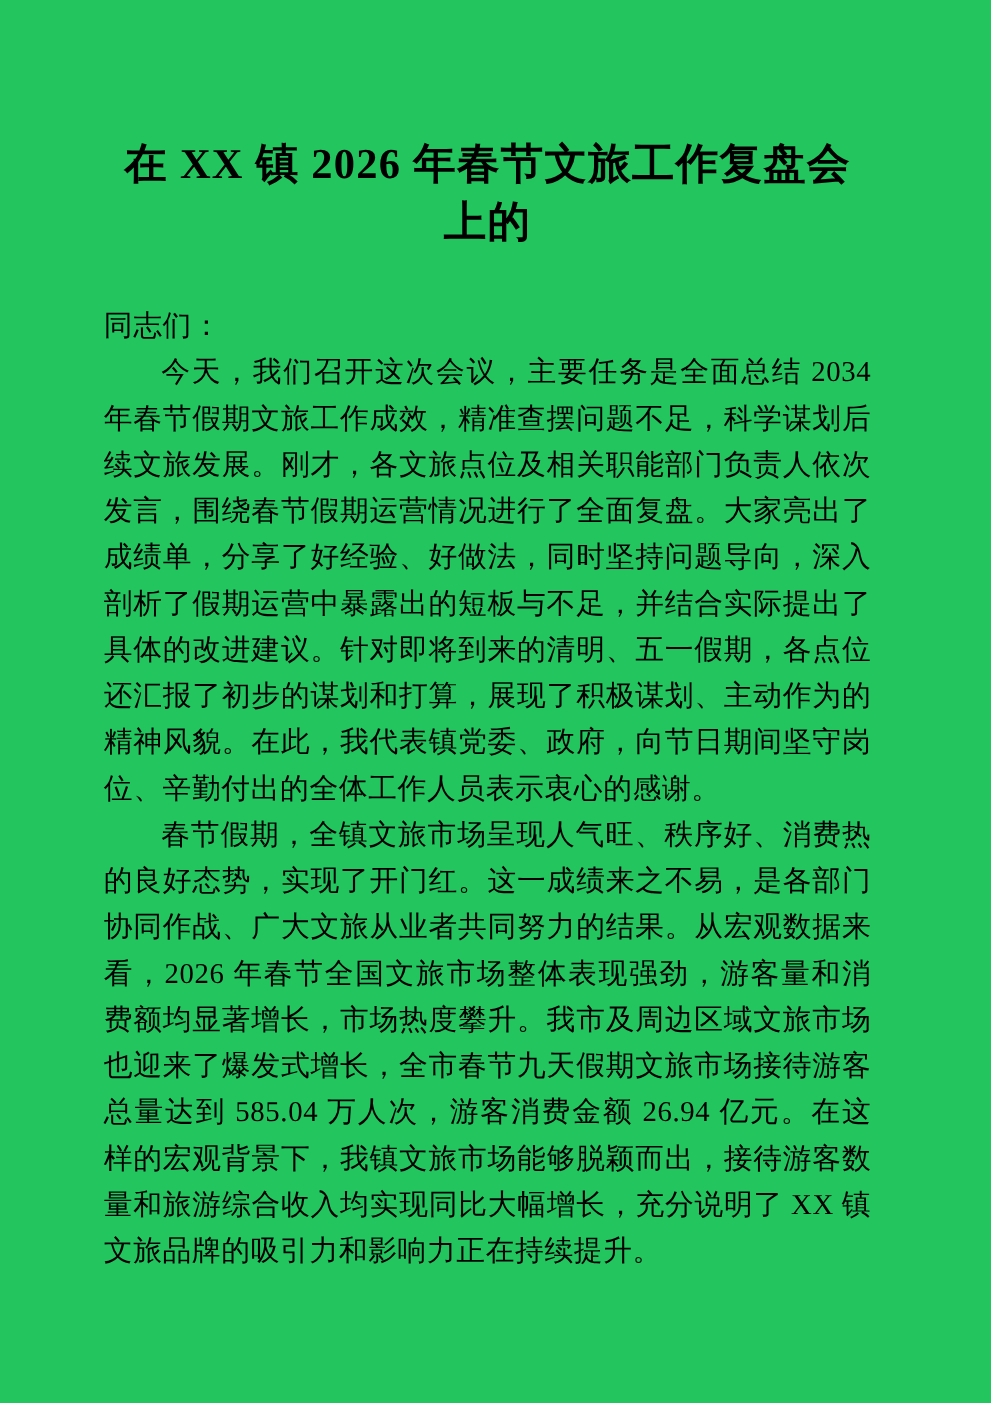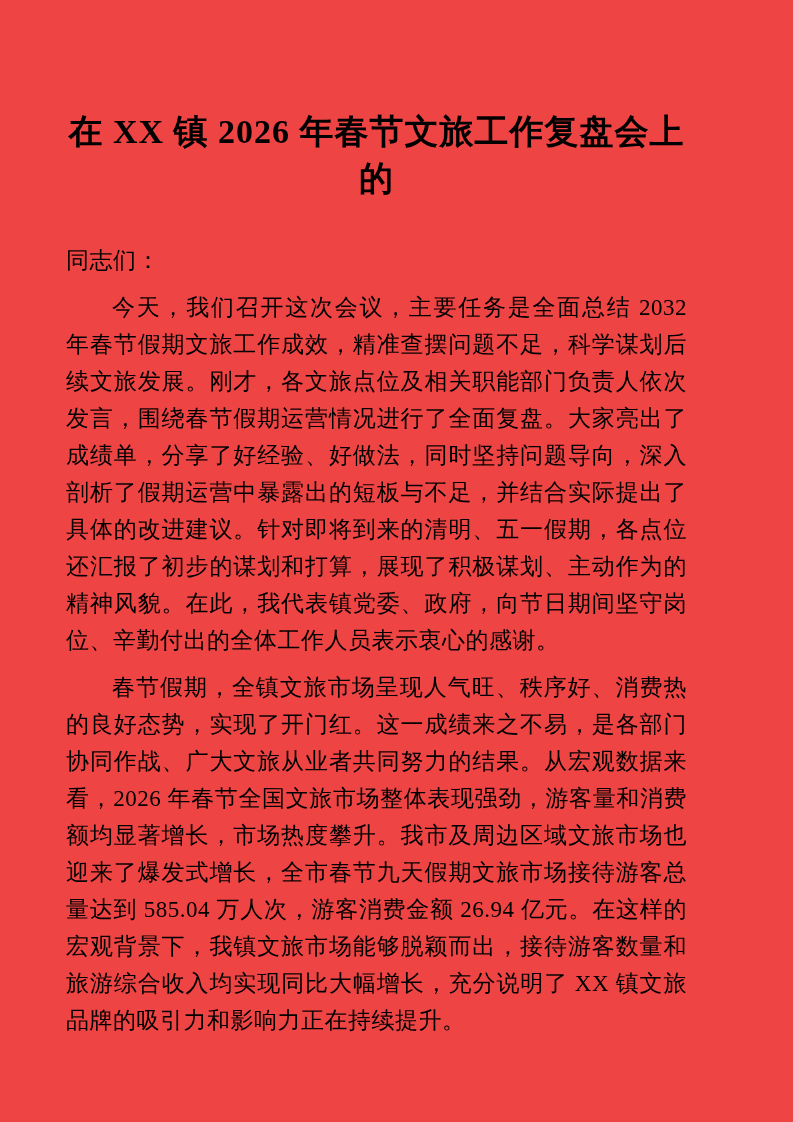--- a/index.html
+++ b/index.html
@@ -4,44 +4,44 @@
 <style>
   html, body {
     margin: 0;
     padding: 0;
     background: #ffffff;
   }
   .page {
     position: relative;
     width: 793px;
     height: 1122px;
-    background: #ef4444;
+    background: #22c55e;
     box-sizing: border-box;
-    padding: 108px 96px 0 56px;
+    padding: 108px 96px 0 83px;
     overflow: hidden;
     font-family: "Liberation Serif", "DejaVu Serif", serif;
     color: #000000;
   }
   .doc-title {
     margin: 0;
     font-size: 34px;
     line-height: 47px;
     font-weight: 700;
     text-align: center;
     letter-spacing: 1px;
     color: #000000;
   }
   .title-line {
     display: block;
   }
   .doc-body {
     margin-top: 40px;
   }
   .doc-body p {
-    margin: 10px;
+    margin: 0;
     font-size: 23px;
     line-height: 37px;
     text-align: justify;
     letter-spacing: 0.5px;
     color: #000000;
   }
   .doc-body p.indented {
     text-indent: 2em;
   }
 </style>
@@ -50,18 +50,18 @@
 
 <div class="page">
 
   <h1 class="doc-title">
     <span class="title-line">在 XX 镇 2026 年春节文旅工作复盘会上的</span>
   </h1>
 
   <div class="doc-body">
     <p class="salutation">同志们：</p>
 
-    <p class="indented">今天，我们召开这次会议，主要任务是全面总结 2032 年春节假期文旅工作成效，精准查摆问题不足，科学谋划后续文旅发展。刚才，各文旅点位及相关职能部门负责人依次发言，围绕春节假期运营情况进行了全面复盘。大家亮出了成绩单，分享了好经验、好做法，同时坚持问题导向，深入剖析了假期运营中暴露出的短板与不足，并结合实际提出了具体的改进建议。针对即将到来的清明、五一假期，各点位还汇报了初步的谋划和打算，展现了积极谋划、主动作为的精神风貌。在此，我代表镇党委、政府，向节日期间坚守岗位、辛勤付出的全体工作人员表示衷心的感谢。</p>
+    <p class="indented">今天，我们召开这次会议，主要任务是全面总结 2034 年春节假期文旅工作成效，精准查摆问题不足，科学谋划后续文旅发展。刚才，各文旅点位及相关职能部门负责人依次发言，围绕春节假期运营情况进行了全面复盘。大家亮出了成绩单，分享了好经验、好做法，同时坚持问题导向，深入剖析了假期运营中暴露出的短板与不足，并结合实际提出了具体的改进建议。针对即将到来的清明、五一假期，各点位还汇报了初步的谋划和打算，展现了积极谋划、主动作为的精神风貌。在此，我代表镇党委、政府，向节日期间坚守岗位、辛勤付出的全体工作人员表示衷心的感谢。</p>
 
     <p class="indented">春节假期，全镇文旅市场呈现人气旺、秩序好、消费热的良好态势，实现了开门红。这一成绩来之不易，是各部门协同作战、广大文旅从业者共同努力的结果。从宏观数据来看，2026 年春节全国文旅市场整体表现强劲，游客量和消费额均显著增长，市场热度攀升。我市及周边区域文旅市场也迎来了爆发式增长，全市春节九天假期文旅市场接待游客总量达到 585.04 万人次，游客消费金额 26.94 亿元。在这样的宏观背景下，我镇文旅市场能够脱颖而出，接待游客数量和旅游综合收入均实现同比大幅增长，充分说明了 XX 镇文旅品牌的吸引力和影响力正在持续提升。</p>
   </div>
 
 </div>
 
 </body></html>

